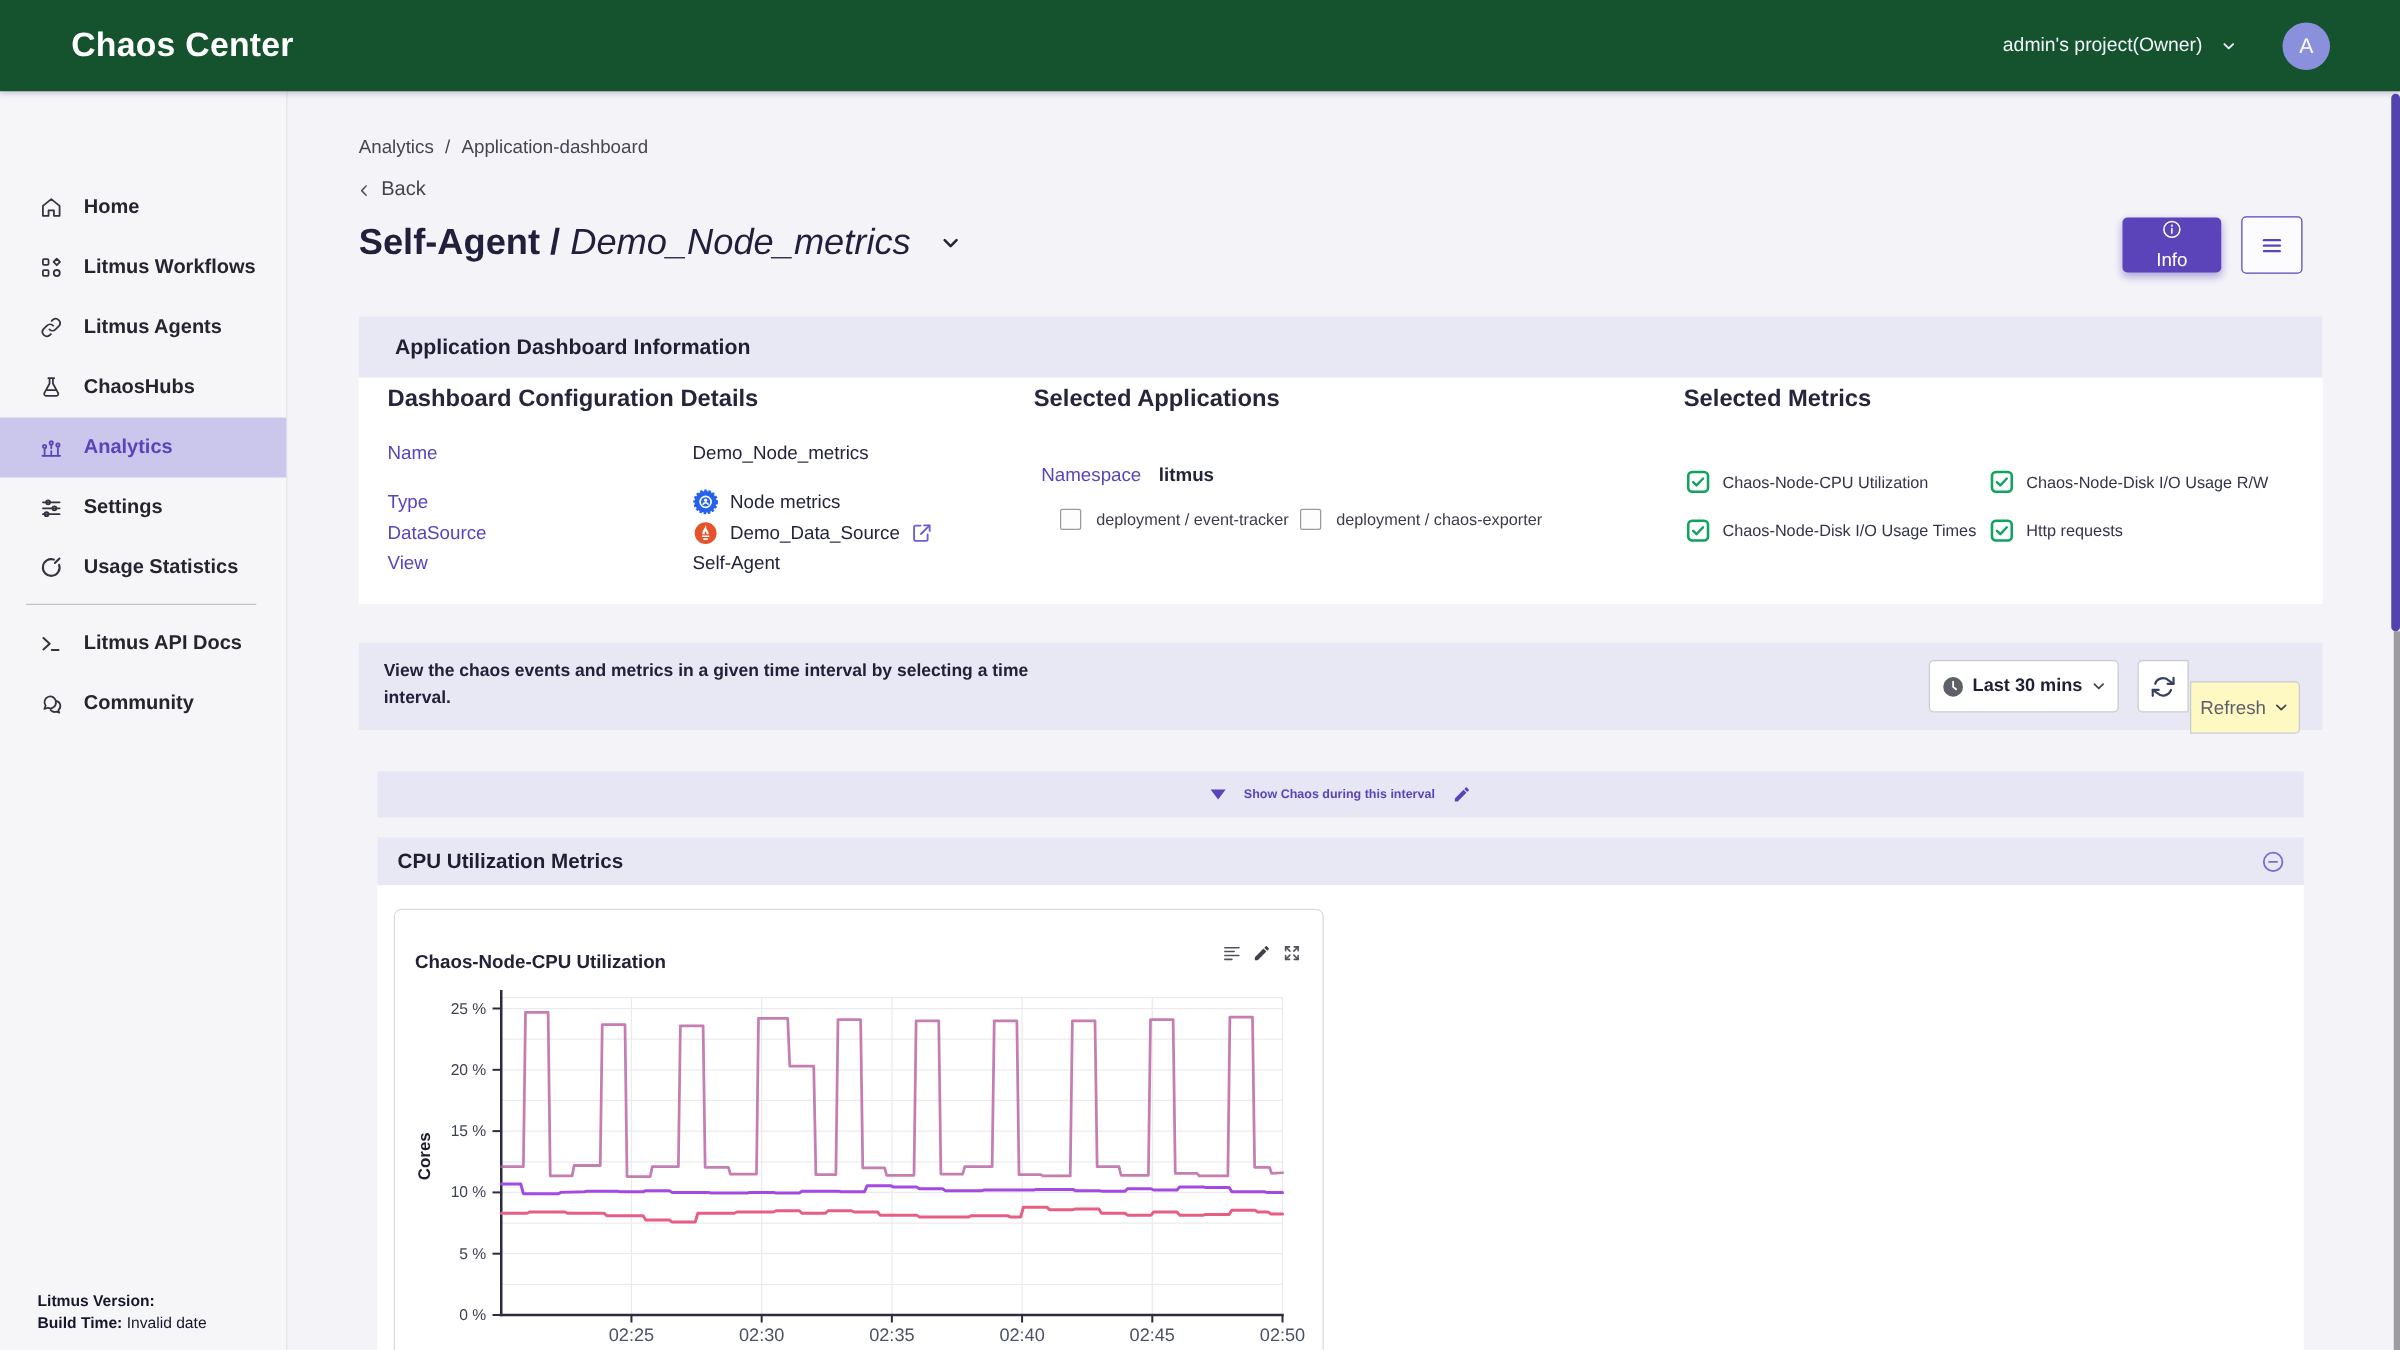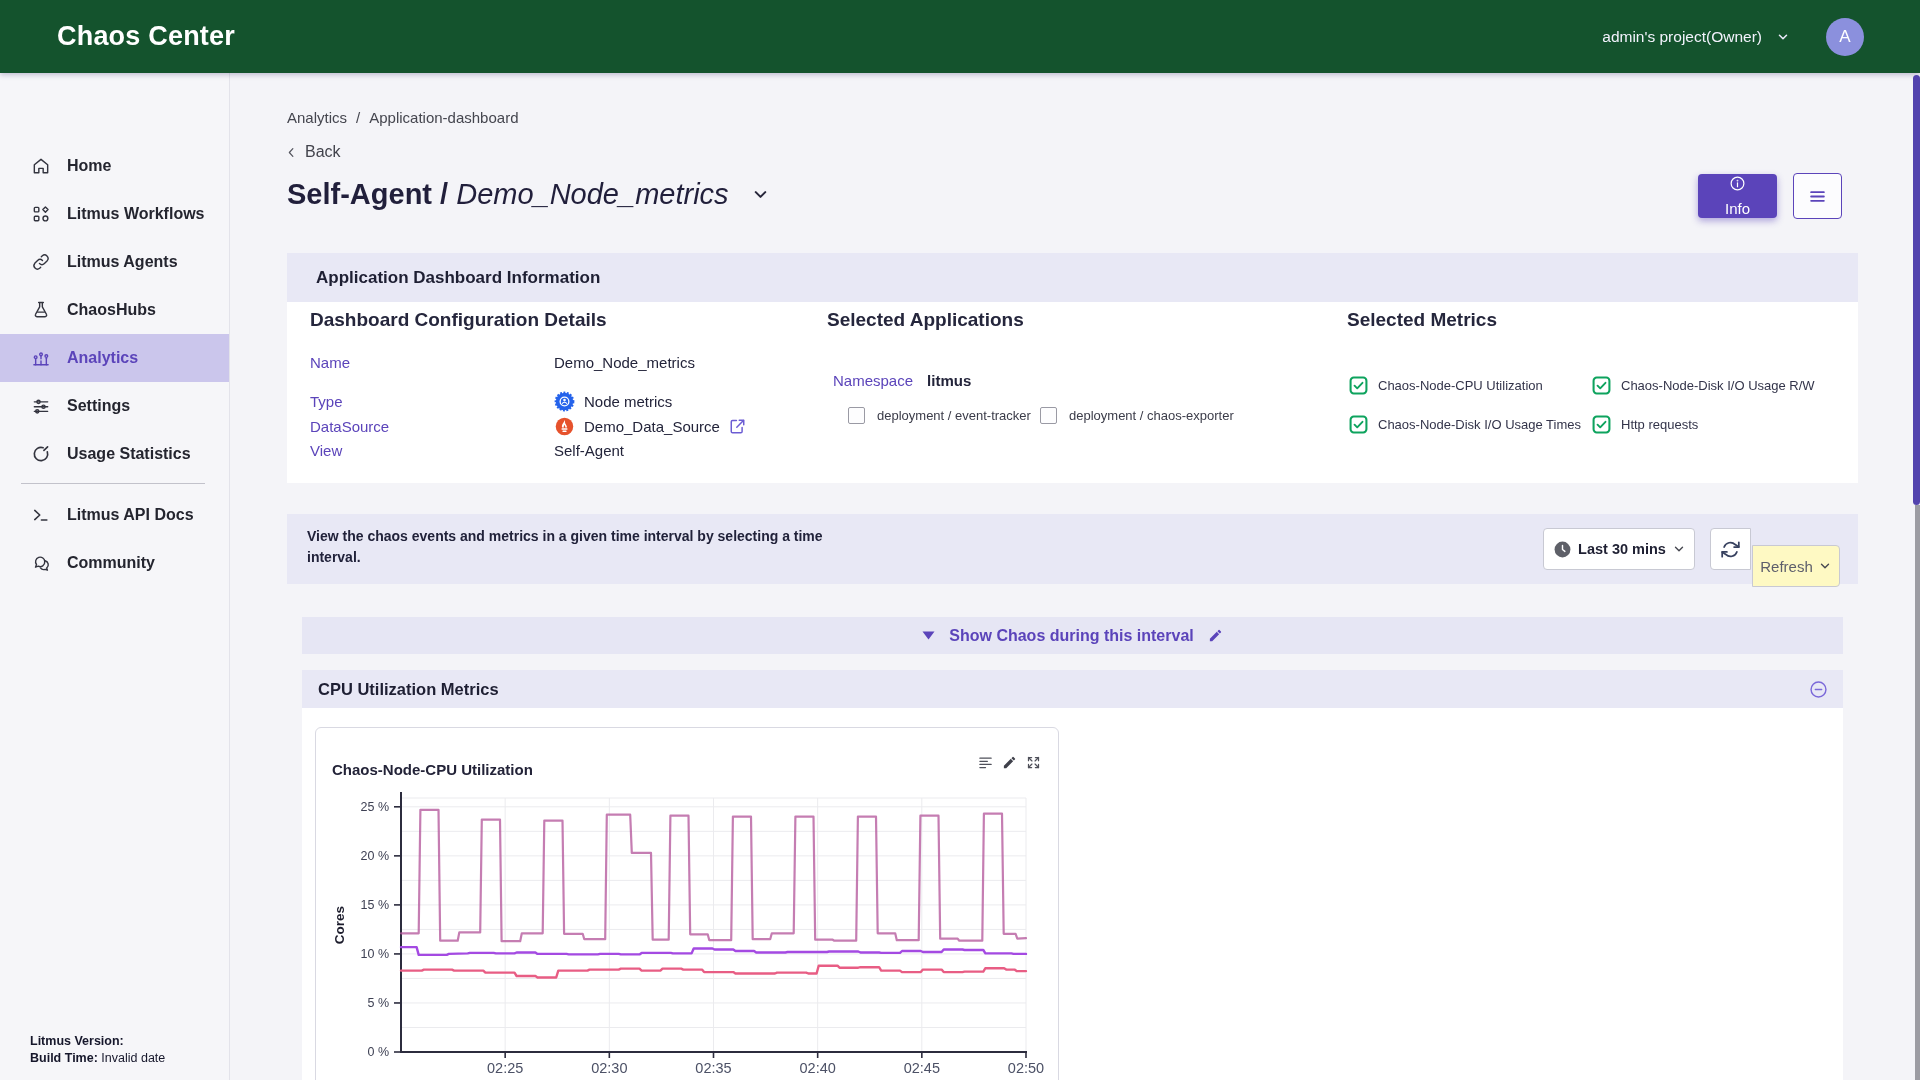--- a/index.html
+++ b/index.html
@@ -60,21 +60,21 @@
 .interval-bar { position:absolute; left:57px; top:441px; width:1571px; height:70px; background:#e8e8f5; }
 .interval-text { position:absolute; left:20px; top:12px; width:540px; font-size:14px; font-weight:600; color:#21223a; line-height:21px; }
 .time-select { position:absolute; left:1256px; top:14px; width:152px; height:42px; background:#fff; border:1px solid #c8c9d3; border-radius:4px; display:flex; align-items:center; padding:0 8px 0 9px; gap:6px; cursor:pointer; }
 .time-select .ts-label { font-size:14.5px; font-weight:600; color:#1f2033; flex:1; text-align:center; white-space:nowrap; }
 .refresh-icon-btn { position:absolute; left:1423px; top:14px; width:41px; height:42px; background:#fff; border:1px solid #c8c9d3; border-radius:4px 0 0 4px; display:flex; align-items:center; justify-content:center; cursor:pointer; }
 .refresh-dd { position:absolute; left:1465px; top:14px; width:88px; height:42px; background:#fef9c3; border:1px solid #c8c9d3; border-radius:0 4px 4px 0; display:flex; align-items:center; justify-content:center; gap:5px; cursor:pointer;margin-top:17px; }
 .refresh-dd .rd-label { font-size:15px; color:#5d5e6b; }
 
 
 .chaos-bar { position:absolute; left:72px; top:544px; width:1541px; height:37px; background:#e6e6f4; display:flex; align-items:center; justify-content:center; gap:14px; cursor:pointer; }
-.chaos-bar .cb-text { font-size:16px; font-weight:600; color:#5b44ba; }
+.chaos-bar .cb-text { font-size:10px; font-weight:600; color:#5b44ba; }
 
 
 .cpu-head { position:absolute; left:72px; top:597px; width:1541px; height:38px; background:#e8e8f5; display:flex; align-items:center; padding:0 15px 0 16px; }
 .cpu-head .cpu-title { font-size:16.5px; font-weight:700; color:#1e1f33; flex:1; }
 .cpu-body { position:absolute; left:72px; top:635px; width:1541px; height:450px; background:#ffffff; }
 .chart-card { position:absolute; left:13px; top:19px; width:744px; height:420px; background:#fff; border:1px solid #d9d9e2; border-radius:6px; }
 .card-title { position:absolute; left:16px; top:33px; font-size:15px; font-weight:700; color:#232338; }
 .card-tools { position:absolute; right:17px; top:27px; display:flex; gap:9px; align-items:center; }
 .card-tools .tool { width:15px; height:15px; display:flex; align-items:center; justify-content:center; cursor:pointer; }
 

